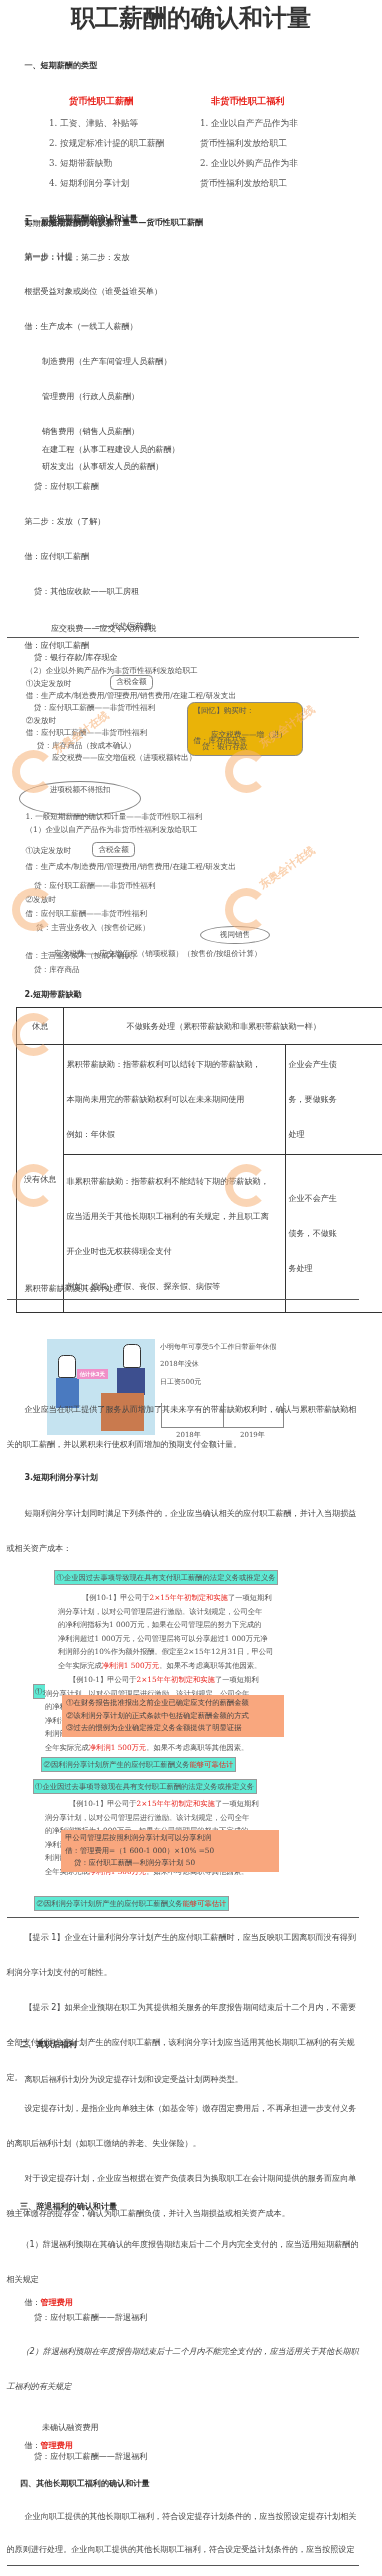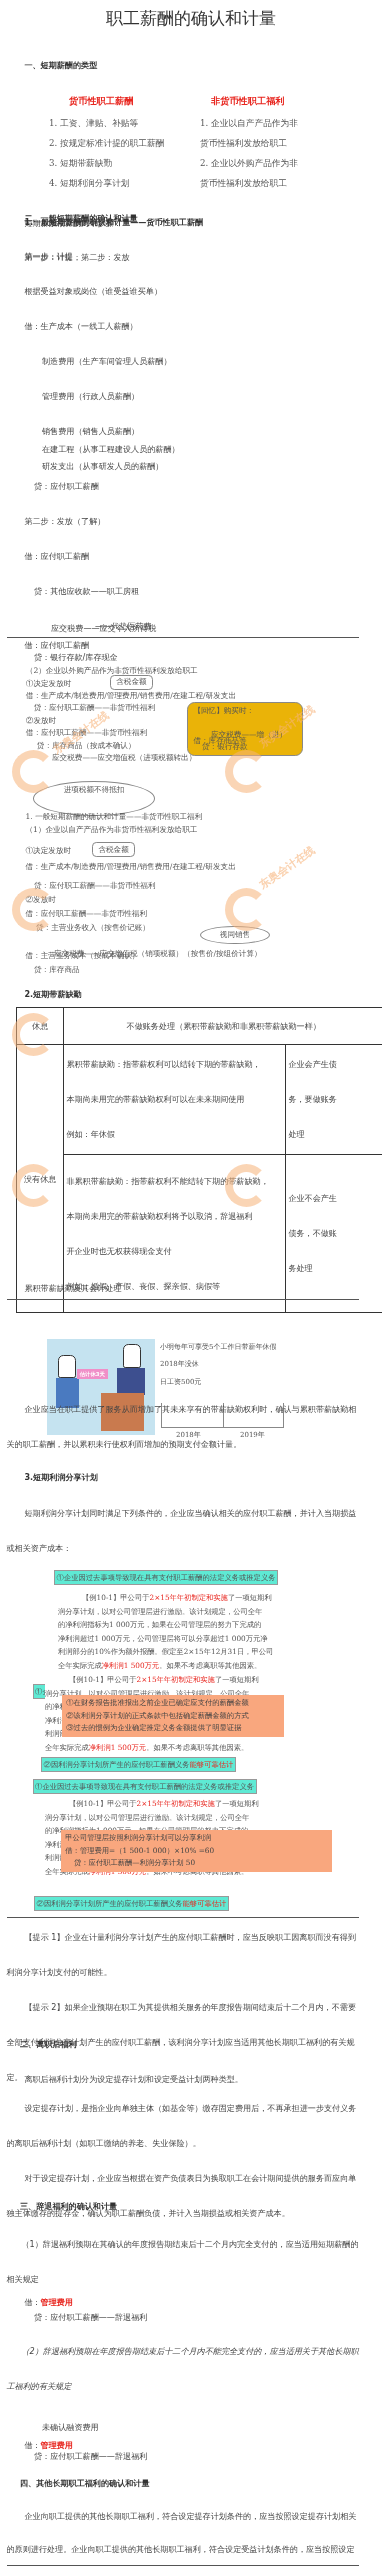--- a/index.html
+++ b/index.html
@@ -2,21 +2,21 @@
 <html style="font-size:8.7px"><head>
 <meta charset="utf-8">
 <style>
   * { box-sizing: border-box; margin: 0; padding: 0; }
   body { width: 382px; height: 2576px; background: #fff; font-family: "DejaVu Sans", sans-serif; color: #333; position: relative; overflow: hidden; }
   .abs { position: absolute; }
   .t { position: absolute; font-size: 8.1px; color: #444; white-space: nowrap; line-height: 10.8px; }
   .b { font-weight: bold; color: #333; }
   .serif { font-family: "DejaVu Serif", serif; color: #555; }
   .red { color: #e8261f; }
-  .title { position: absolute; left: 0; width: 382px; top: 5.4px; text-align: center; font-size: 17px; font-weight: normal; color: #333; line-height: 27px; }
+  .title { position: absolute; left: 0; width: 382px; top: 5.4px; text-align: center; font-size: 24px; font-weight: bold; color: #333; line-height: 27px; }
   .hr { position: absolute; left: 6.5px; width: 352px; height: 1.1px; background: #555; }
   .figure { position: absolute; left: 10.8px; width: 341px; background: #fff; }
   .wm { position: absolute; border-radius: 50%; opacity: 0.55; }
   .wm-outer { border: 8.7px solid #f7b37a; border-right-color: transparent; }
   .wm-text { position: absolute; color: #f7b37a; font-weight: bold; transform: rotate(-35deg); opacity: .6; font-size: 10.8px; white-space: nowrap; }
   .bubble { position: absolute; border: 0.8px solid #888; border-radius: 4.3px; background: #fff; font-family: "DejaVu Serif", serif; color: #555; font-size: 7.6px; padding: 1.6px 5.4px; }
   .cloud { position: absolute; border: 0.8px solid #888; border-radius: 50%; background: #fff; font-family: "DejaVu Serif", serif; color: #555; font-size: 7.6px; text-align: center; }
   table.leave { position: absolute; left: 16.2px; top: 1007px; width: 368px; border-collapse: collapse; font-size: 8.1px; color: #444; }
   table.leave td { border: 0.8px solid #333; vertical-align: middle; padding: 2.2px 2.2px; line-height: 18px; }
   .boxline { position: absolute; border: 0.8px solid #999; background: #5eead4; font-family: "DejaVu Serif", serif; color: #555; font-size: 7.3px; line-height: 13px; padding: 0 1.6px; white-space: nowrap; }
@@ -90,21 +90,21 @@
   <div class="t serif" style="left:15px;top:62px;font-size:7.6px;" data-bind="fig1.debit2">借：应付职工薪酬——非货币性福利</div>
   <div class="t serif" style="left:26px;top:75px;font-size:7.6px;" data-bind="fig1.credit2">贷：库存商品（按成本确认）</div>
 </div>
 <div class="abs" style="left:187px;top:702px;width:116px;height:54px;border:0.8px solid #888;border-radius:7.6px;background:#eab308;">
   <div class="t serif" style="left:5.4px;top:3.2px;font-size:7.6px;" data-bind="fig1.recall.0">【回忆】购买时：</div>
   <div class="t serif" style="left:5.4px;top:33px;font-size:7.6px;" data-bind="fig1.recall.1">借：库存商品等</div>
   <div class="t serif" style="left:23px;top:27px;font-size:7.6px;" data-bind="fig1.recall.2">应交税费——增（进）</div>
   <div class="t serif" style="left:14px;top:39px;font-size:7.6px;" data-bind="fig1.recall.3">贷：银行存款</div>
 </div>
 <div class="t serif" style="left:52px;top:753px;font-size:7.6px;" data-bind="fig1.credit3">应交税费——应交增值税（进项税额转出）</div>
-<div class="cloud" style="left:33px;top:781px;width:122px;height:35px;line-height:16.2px;" data-bind="fig1.cloud">进项税额不得抵扣</div>
+<div class="cloud" style="left:19px;top:781px;width:122px;height:35px;line-height:16.2px;" data-bind="fig1.cloud">进项税额不得抵扣</div>
 
 <div class="wm wm-outer" style="left:12px;top:750px;width:43px;height:43px;"></div>
 <div class="wm wm-outer" style="left:225px;top:750px;width:43px;height:43px;"></div>
 <div class="wm-text" style="left:49px;top:726px;" data-bind="watermark.brand">东奥会计在线</div>
 <div class="wm-text" style="left:255px;top:720px;" data-bind="watermark.brand">东奥会计在线</div>
 
 <div class="t serif" style="left:25.5px;top:808px;font-size:7.6px;" data-bind="fig2.heading">1. 一般短期薪酬的确认和计量——非货币性职工福利</div>
 <div class="t serif" style="left:25.5px;top:827px;font-size:7.6px;" data-bind="fig2.sub">（1）企业以自产产品作为非货币性福利发放给职工</div>
 <div class="t serif" style="left:25.5px;top:846px;font-size:7.6px;" data-bind="fig2.step1">①决定发放时</div>
 <div class="bubble" style="left:92px;top:842px;" data-bind="fig2.bubble">含税金额</div>
@@ -150,21 +150,21 @@
     </td>
     <td style="line-height:35px;">
       <div data-bind="s3.table.cumulative_note.0">企业会产生债</div>
       <div data-bind="s3.table.cumulative_note.1">务，要做账务</div>
       <div data-bind="s3.table.cumulative_note.2">处理</div>
     </td>
   </tr>
   <tr>
     <td style="line-height:35px;height:158px;">
       <div data-bind="s3.table.noncumulative.0">非累积带薪缺勤：指带薪权利不能结转下期的带薪缺勤，</div>
-      <div data-bind="s3.table.noncumulative.1">本期尚未用完的带薪缺勤权利将予以取消，辞退福利</div>
+      <div data-bind="s3.table.noncumulative.1">应当适用关于其他长期职工福利的有关规定，并且职工离</div>
       <div data-bind="s3.table.noncumulative.2">开企业时也无权获得现金支付</div>
       <div data-bind="s3.table.noncumulative.3">例如：婚假、产假、丧假、探亲假、病假等</div>
     </td>
     <td style="line-height:35px;">
       <div data-bind="s3.table.noncumulative_note.0">企业不会产生</div>
       <div data-bind="s3.table.noncumulative_note.1">债务，不做账</div>
       <div data-bind="s3.table.noncumulative_note.2">务处理</div>
     </td>
   </tr>
 </tbody>
@@ -228,23 +228,23 @@
 
 <div class="boxline" style="left:32.5px;top:1779px;" data-bind="s4.cond1">①企业因过去事项导致现在具有支付职工薪酬的法定义务或推定义务</div>
 <div class="abs serif" style="left:45px;top:1797px;width:238px;font-size:7.3px;color:#555;line-height:13.5px;background:#fff;">
   <div style="text-indent:24px;"><span data-bind="s4.example.label">【例10-1】甲公司于</span><span class="red" data-bind="s4.example.red1">2×15年年初制定和实施</span><span data-bind="s4.example.after1">了一项短期利</span></div>
   <div data-bind="s4.example.lines.0">润分享计划，以对公司管理层进行激励。该计划规定，公司全年</div>
   <div data-bind="s4.example.lines.1">的净利润指标为1 000万元，如果在公司管理层的努力下完成的</div>
   <div data-bind="s4.example.lines.2">净利润超过1 000万元，公司管理层将可以分享超过1 000万元净</div>
   <div data-bind="s4.example.lines.3">利润部分的10%作为额外报酬。假定至2×15年12月31日，甲公司</div>
   <div><span data-bind="s4.example.last_prefix">全年实际完成</span><span class="red" data-bind="s4.example.last_red">净利润1 500万元</span><span data-bind="s4.example.last_suffix">。如果不考虑离职等其他因素。</span></div>
 </div>
-<div class="orange" style="left:61px;top:1830px;width:271px;">
+<div class="orange" style="left:61px;top:1830px;width:218px;">
   <div data-bind="s4.overlay2.0">甲公司管理层按照利润分享计划可以分享利润</div>
-  <div data-bind="s4.overlay2.1">借：管理费用=（1 500-1 000）×10% =60</div>
+  <div data-bind="s4.overlay2.1">借：管理费用=（1 600-1 000）×10% =50</div>
   <div style="padding-left:8.7px;" data-bind="s4.overlay2.2">贷：应付职工薪酬—利润分享计划        50</div>
 </div>
 <div class="boxline" style="left:34px;top:1896px;"><span data-bind="s4.cond2_prefix">②因利润分享计划所产生的应付职工薪酬义务</span><span class="red" data-bind="s4.cond2_red">能够可靠估计</span></div>
 <div class="hr" style="top:1917px;"></div>
 
 <div class="para" style="top:1920px;" data-bind="s4.tip1">【提示 1】企业在计量利润分享计划产生的应付职工薪酬时，应当反映职工因离职而没有得到利润分享计划支付的可能性。</div>
 <div class="para" style="top:1991px;" data-bind="s4.tip2">【提示 2】如果企业预期在职工为其提供相关服务的年度报告期间结束后十二个月内，不需要全部支付利润分享计划产生的应付职工薪酬，该利润分享计划应当适用其他长期职工福利的有关规定。</div>
 <style>
   [data-bind="s4.tip1"]{top:1920px !important;}
   [data-bind="s4.tip2"]{top:1990px !important;}

